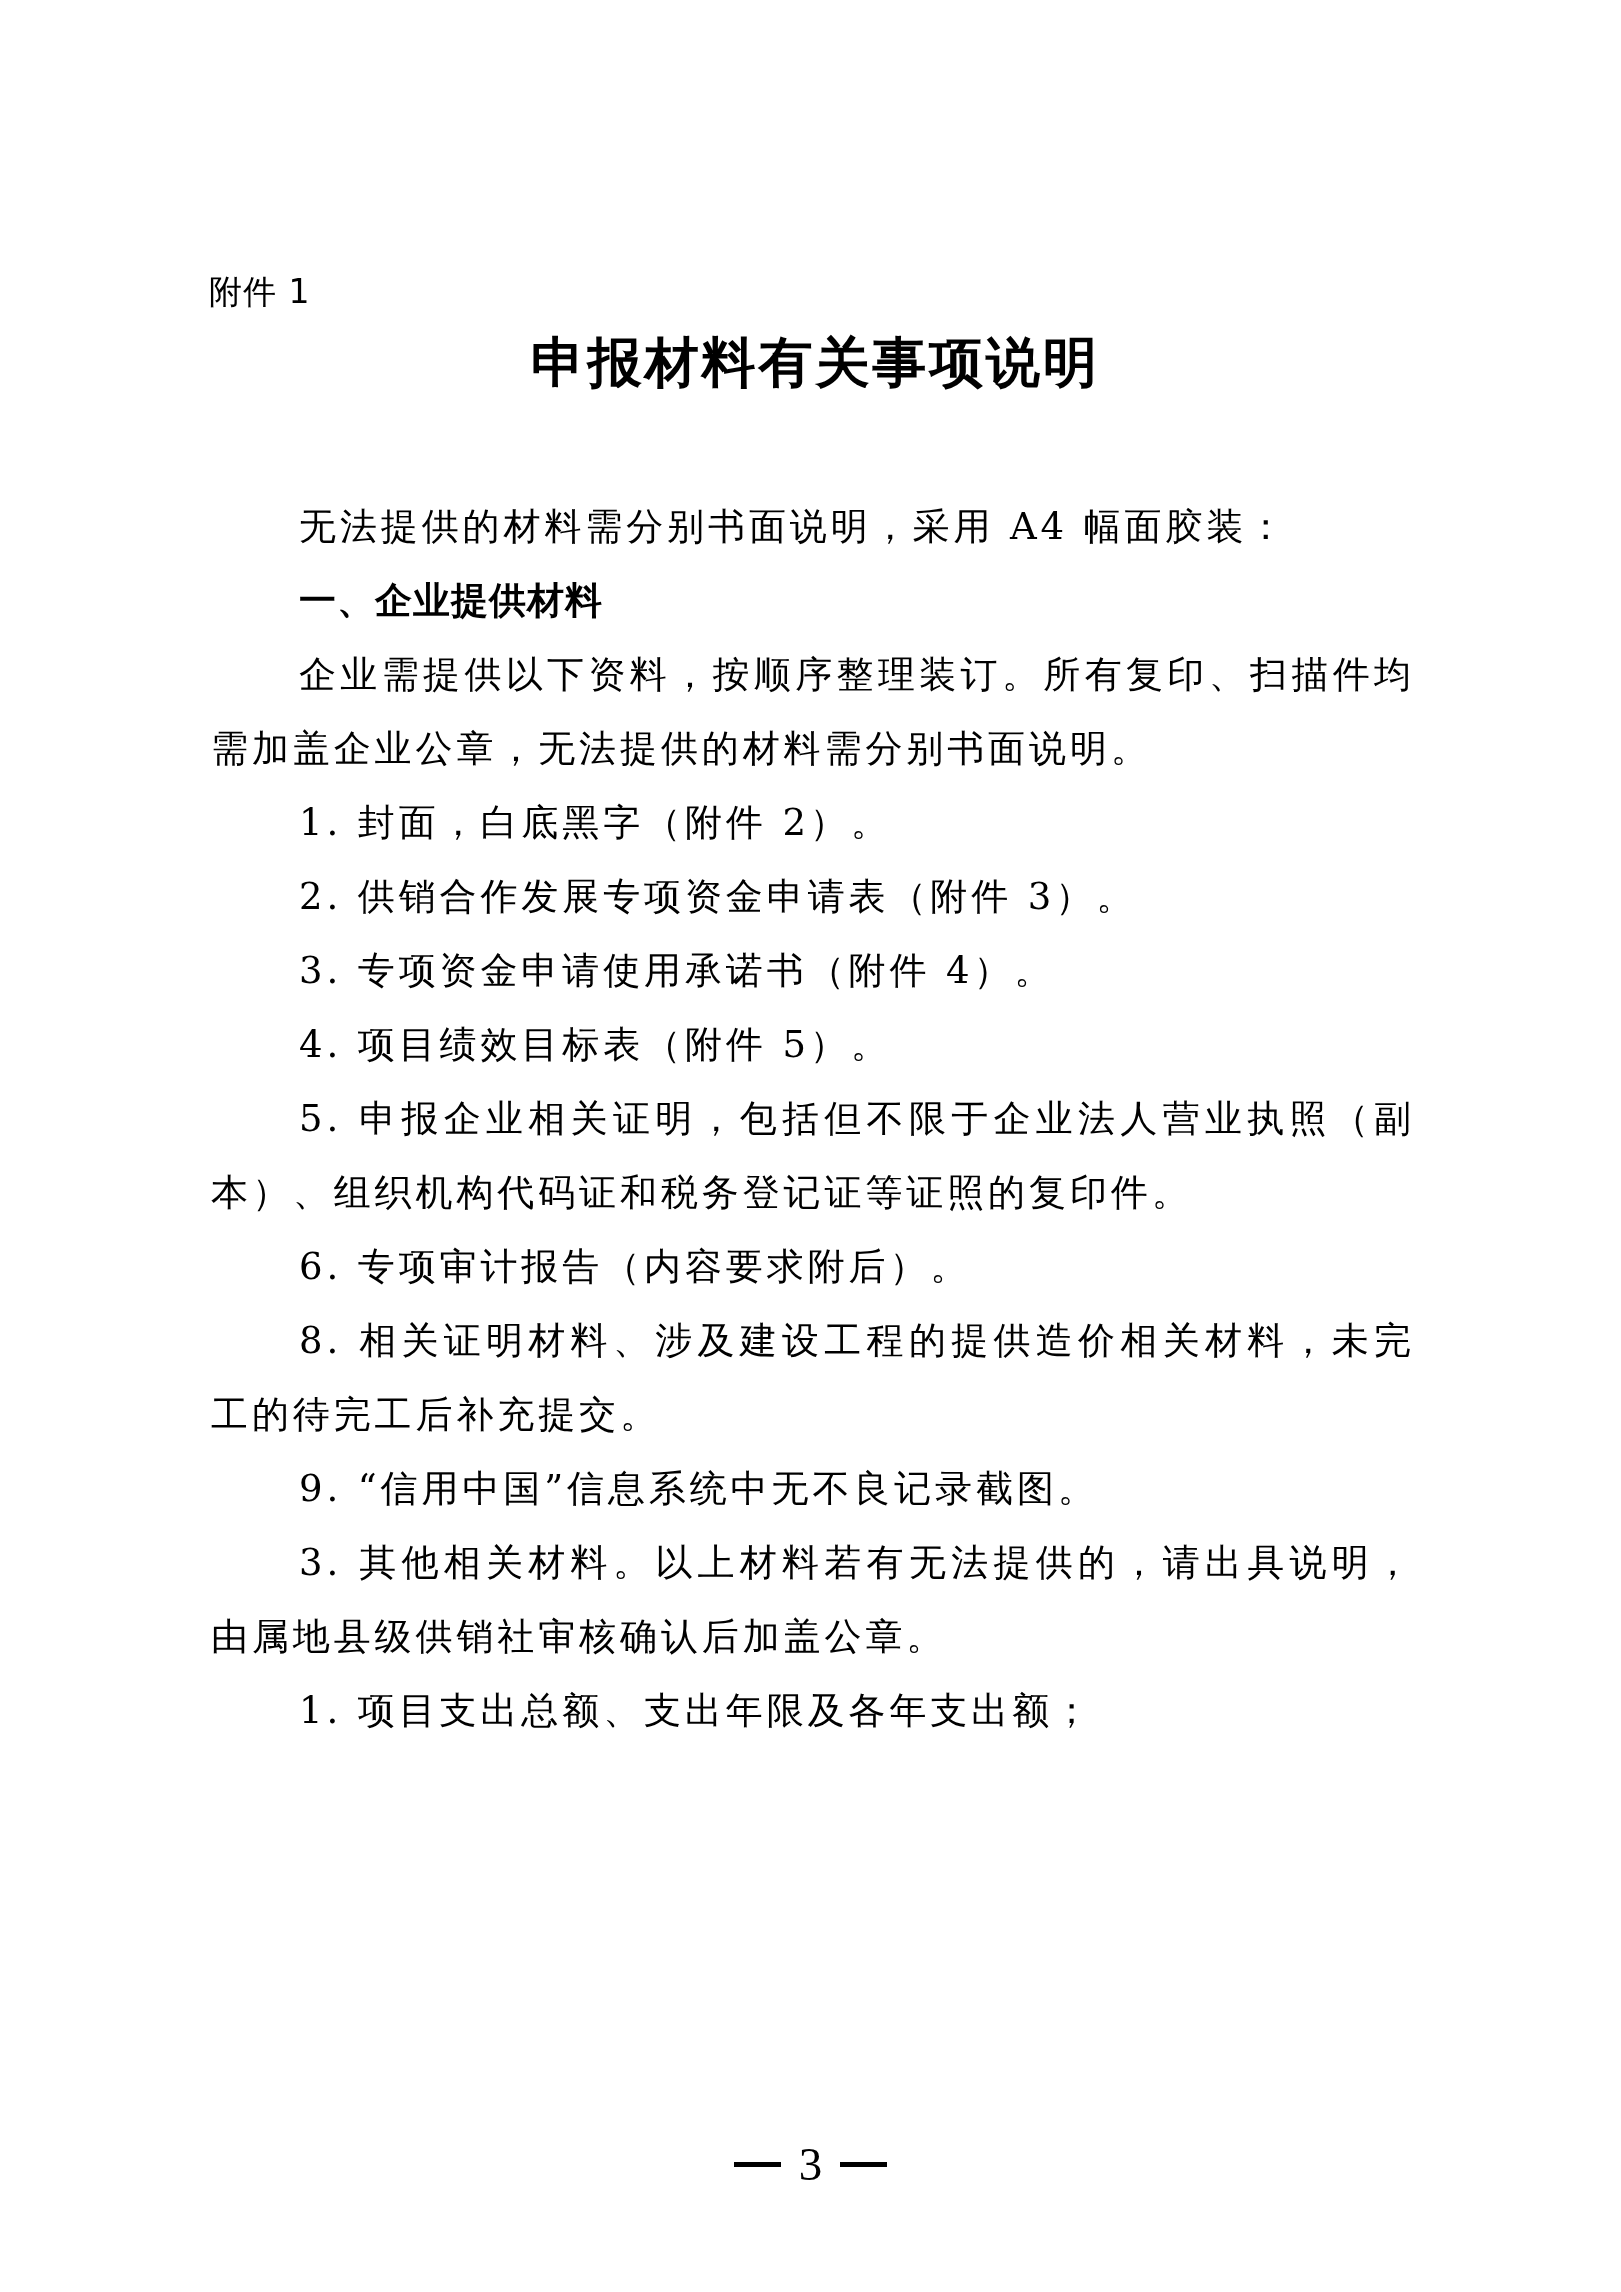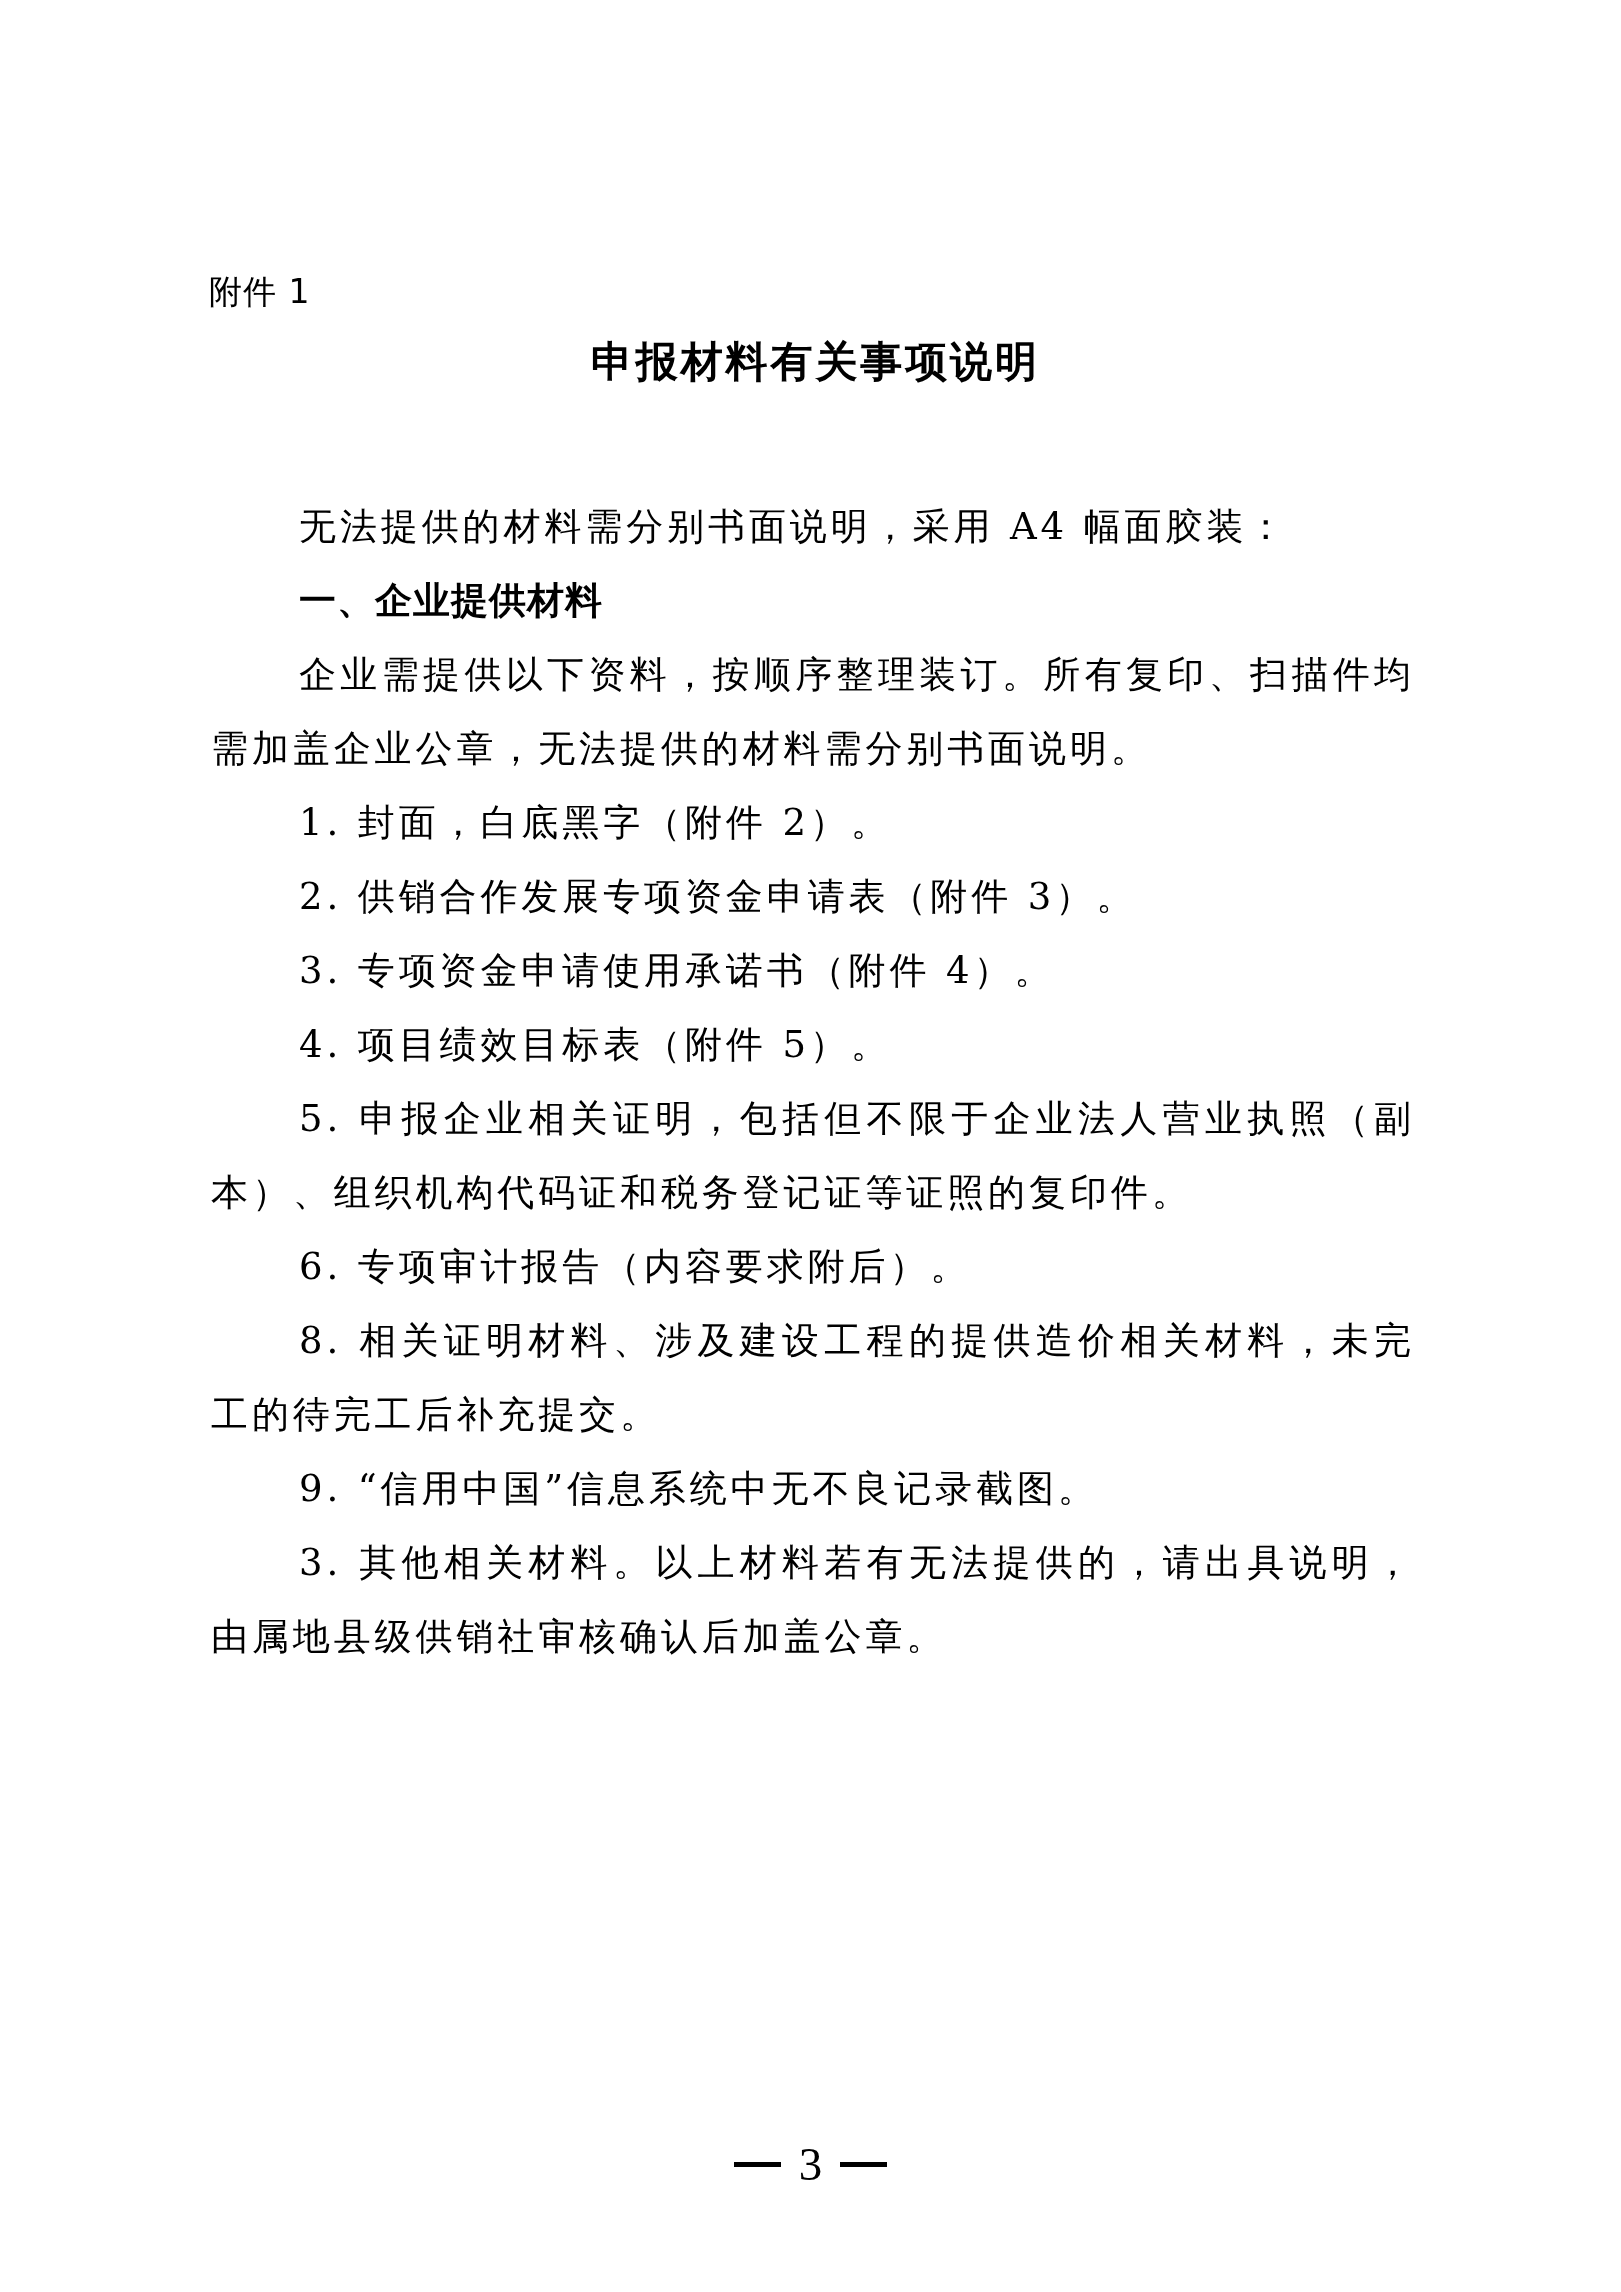--- a/index.html
+++ b/index.html
@@ -31,21 +31,21 @@
       letter-spacing: 1px;
     }
     .title {
       position: absolute;
       left: 0;
       width: 1621px;
       top: 323px;
       text-align: center;
       font-family: "DejaVu Serif", "Liberation Serif", serif;
       font-weight: bold;
-      font-size: 42px;
+      font-size: 54px;
       line-height: 78px;
       letter-spacing: 2.9px;
       padding-left: 9.8px;
       box-sizing: border-box;
     }
     .body {
       position: absolute;
       left: 211px;
       top: 490px;
       width: 1204px;
@@ -108,20 +108,21 @@
     <p class="para">1. 封面，白底黑字（附件 2）。</p>
     <p class="para">2. 供销合作发展专项资金申请表（附件 3）。</p>
     <p class="para">3. 专项资金申请使用承诺书（附件 4）。</p>
     <p class="para">4. 项目绩效目标表（附件 5）。</p>
     <p class="para">5. 申报企业相关证明，包括但不限于企业法人营业执照（副本）、组织机构代码证和税务登记证等证照的复印件。</p>
     <p class="para">6. 专项审计报告（内容要求附后）。</p>
     <p class="para">8. 相关证明材料、涉及建设工程的提供造价相关材料，未完工的待完工后补充提交。</p>
     <p class="para">9. “信用中国”信息系统中无不良记录截图。</p>
     <p class="para">3. 其他相关材料。以上材料若有无法提供的，请出具说明，由属地县级供销社审核确认后加盖公章。</p>
 
+    <p class="para">1. 项目支出总额、支出年限及各年支出额；</p>
   </div>
 
   <div class="page-number">
     <span class="dash"></span>
     <span>3</span>
     <span class="dash"></span>
   </div>
 
 </div>
 

